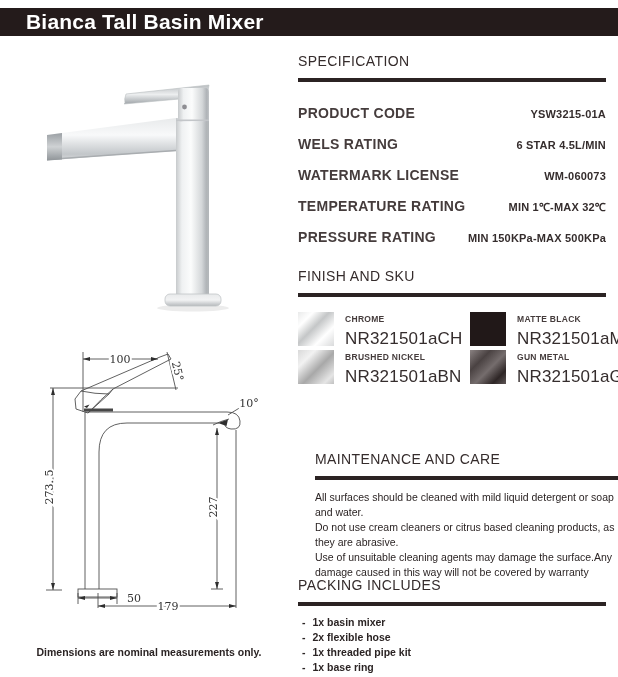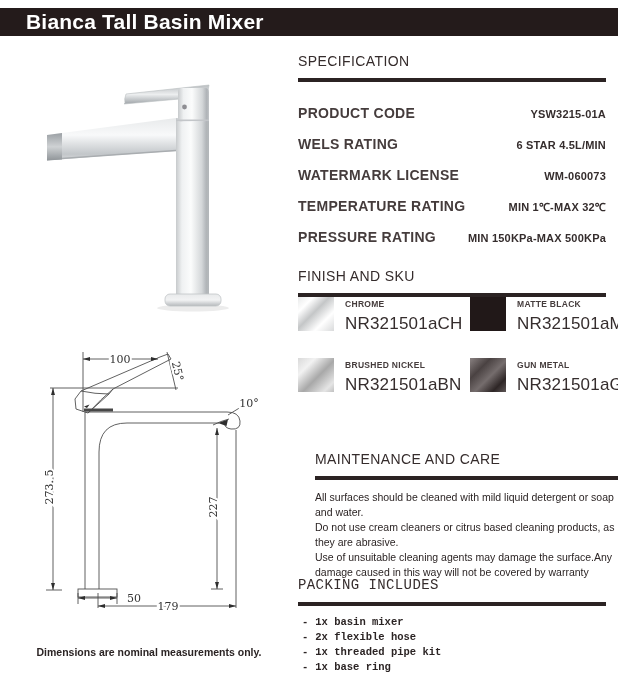--- a/index.html
+++ b/index.html
@@ -10,30 +10,30 @@
               background:#241b1b;color:#ffffff;font-size:21px;font-weight:700;
               line-height:28px;padding-left:26px;box-sizing:border-box;letter-spacing:.2px;}
   
   .photo{position:absolute;left:25px;top:45px;width:235px;height:292px;}
   .drawing{position:absolute;left:25px;top:335px;width:240px;height:302px;}
   .dim-note{position:absolute;left:18px;top:646px;width:262px;text-align:center;
             font-size:10.5px;font-weight:700;color:#2b2424;}
   
   .right-col{position:absolute;left:298px;top:50px;width:308px;height:627px;}
   .sec{position:absolute;left:0;width:308px;}
-  .sec-spec{top:0;} .sec-finish{top:215px;} .sec-care{top:398px;margin-left:17px;} .sec-pack{top:524px;font-family:Liberation Mono, monospace;}
+  .sec-spec{top:0;} .sec-finish{top:215px;} .sec-care{top:398px;margin-left:17px;} .sec-pack{top:524px;}
   h2.sec-title{margin:0;font-size:14px;font-weight:400;color:#352c2c;letter-spacing:.4px;
                line-height:22px;padding-bottom:6px;border-bottom:4px solid #2b2323;}
   
   .spec-row{display:flex;justify-content:space-between;align-items:baseline;margin-top:17px;line-height:13px;}
   .spec-row.first{margin-top:25px;}
   .spec-label{font-size:14px;font-weight:700;color:#453c3c;letter-spacing:.3px;}
   .spec-value{font-size:11px;font-weight:700;color:#352d2d;text-align:right;letter-spacing:.2px;}
   
-  .swatch-grid{display:grid;grid-template-columns:172px 1fr;row-gap:24px;}
+  .swatch-grid{display:grid;grid-template-columns:172px 1fr;row-gap:1px;margin-top:15px;}
   .swatch-item{display:flex;gap:11px;align-items:flex-start;}
   .swatch{width:36px;height:34px;flex:0 0 36px;}
   .sw-chrome{background:linear-gradient(135deg,#e9eaea 0%,#ffffff 22%,#c4c6c7 45%,#ffffff 72%,#d9dadb 100%);}
   .sw-matte-black{background:#211818;}
   .sw-brushed-nickel{background:linear-gradient(135deg,#d9d9d9 0%,#f2f2f2 25%,#a8a8a8 55%,#e5e5e5 85%,#c0c0c0 100%);}
   .sw-gun-metal{background:linear-gradient(135deg,#8a8282 0%,#4a4242 30%,#756d6d 55%,#2e2626 80%,#5e5656 100%);}
   .sw-brushed-gold{background:linear-gradient(135deg,#e3dba2 0%,#d3c87f 40%,#e8e1ab 70%,#cfc47e 100%);}
   .swatch-name{display:block;font-size:8.5px;font-weight:700;color:#453c3c;letter-spacing:.3px;margin-top:2px;}
   .swatch-sku{display:block;font-size:17px;font-weight:400;color:#352d2d;margin-top:5px;letter-spacing:.2px;}
   

